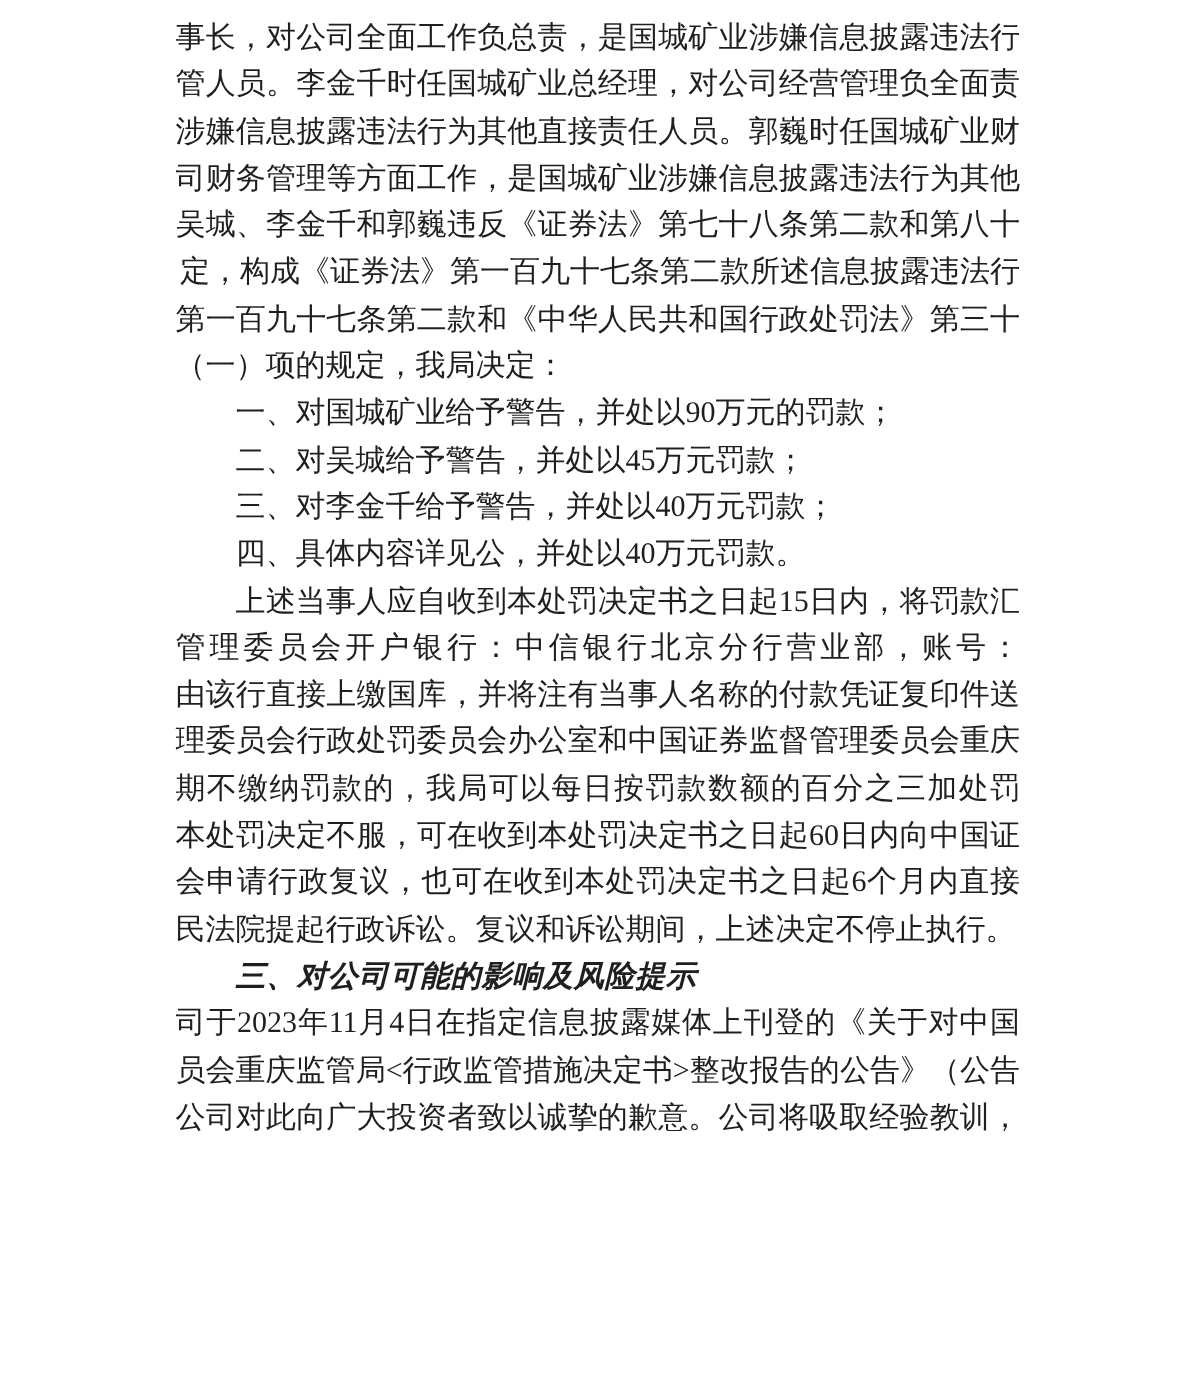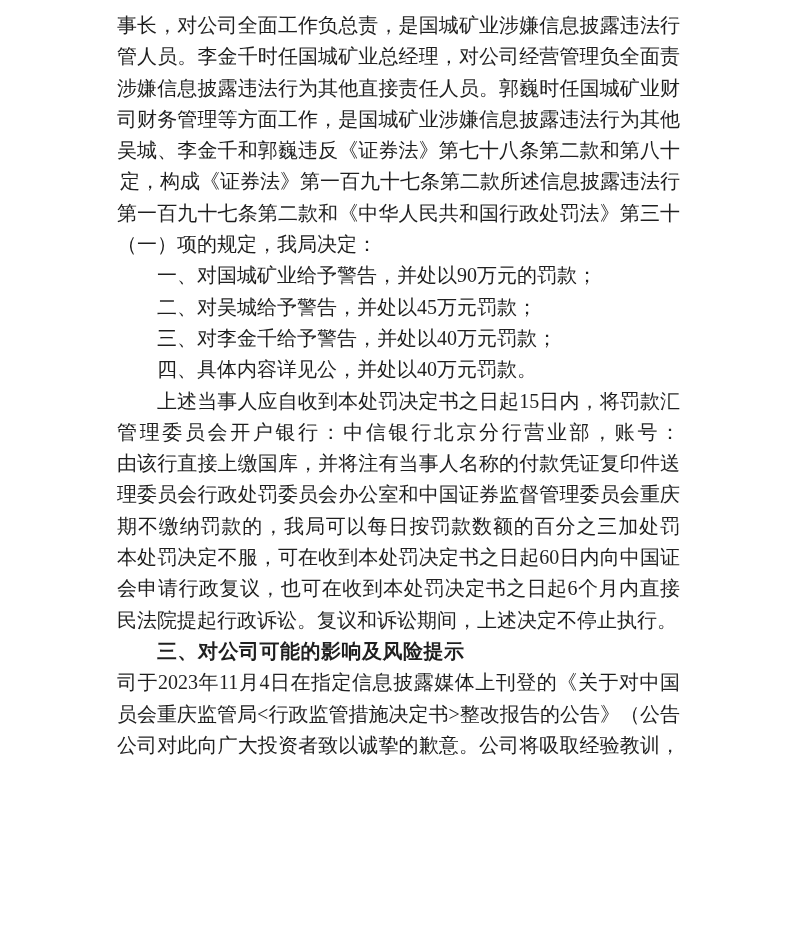--- a/index.html
+++ b/index.html
@@ -37,20 +37,21 @@
   .line.last {
     text-align: right;
     text-align-last: left;
   }
   .line.indent {
     text-indent: 2em;
   }
   .paragraph.heading .line {
     font-weight: 700;
     letter-spacing: 0.5px;
+    font-style: italic;
   }
 </style>
 </head>
 <body>
 
 <div class="page">
     <div class="paragraph">
       <div class="line">事长，对公司全面工作负总责，是国城矿业涉嫌信息披露违法行为直接负责的主</div>
       <div class="line">管人员。李金千时任国城矿业总经理，对公司经营管理负全面责任，是国城矿业</div>
       <div class="line">涉嫌信息披露违法行为其他直接责任人员。郭巍时任国城矿业财务总监，负责公</div>

